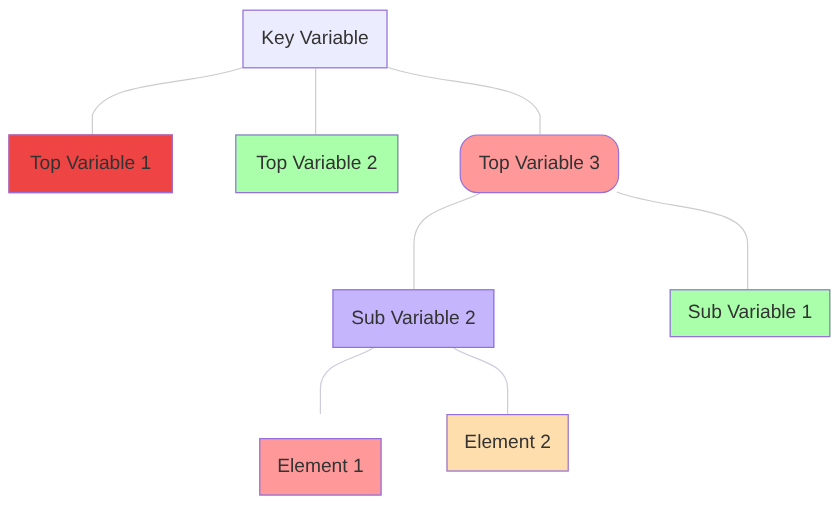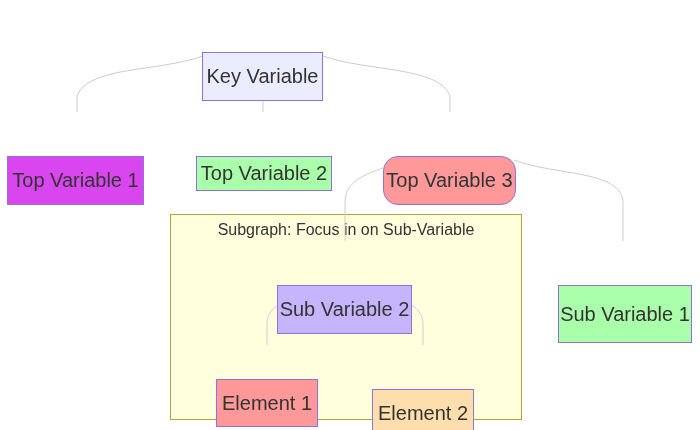--- a/index.html
+++ b/index.html
@@ -33,58 +33,54 @@
     pointer-events: none;
   }
   svg.edges path { fill: none; stroke-width: 1px; }
   .node {
     position: absolute;
     box-sizing: border-box;
     border: 1.5px solid #9370DB;
     display: flex;
     align-items: center;
     justify-content: center;
-    font-size: 20px;
+    font-size: 16px;
     color: #333333;
     z-index: 3;
     text-align: center;
-    margin-top: 44px;
   }
   .n-key  { left: 202px; top:   8px; width: 121px; height: 49px; }
   .n-top1 { left:   7px; top: 112px; width: 137px; height: 49px; }
-  .n-top2 { left: 196px; top: 112px; width: 136px; height: 35px; }
+  .n-top2 { left: 196px; top: 112px; width: 136px; height: 49px; }
   .n-top3 { left: 383px; top: 112px; width: 133px; height: 49px; border-radius: 15px; }
   .n-sub2 { left: 277px; top: 241px; width: 135px; height: 49px; }
-  .n-el1  { left: 216px; top: 335px; width: 102px; height: 48px; }
+  .n-el1  { left: 216px; top: 365px; width: 102px; height: 48px; }
   .n-el2  { left: 372px; top: 345px; width: 102px; height: 48px; text-align: right; }
-  .n-sub1 { left: 558px; top: 241px; width: 134px; height: 58px; }
+  .n-sub1 { left: 558px; top: 241px; width: 134px; height: 40px; }
 </style>
 </head>
 <body>
 
 <div id="canvas" style="background: rgb(255, 255, 255);">
 
-  <div class="subgraph" style="background: rgb(255, 255, 222); border-color: rgb(170, 170, 51);">
-    <div class="subgraph-title" style="color: rgb(51, 51, 51);">Subgraph: Focus in on Sub-Variable</div>
-  </div>
 
   <svg class="edges" width="700" height="430" viewBox="0 0 700 430" xmlns="http://www.w3.org/2000/svg">
     <path class="edge" d="M203,56 C158,72 88,66 77,96 L77,112" style="stroke: rgb(204, 204, 204);"></path>
     <path class="edge" d="M263,57 L263,112" style="stroke: rgb(204, 204, 204);"></path>
     <path class="edge" d="M323,56 C368,72 439,66 450,96 L450,112" style="stroke: rgb(204, 204, 204);"></path>
     <path class="edge" d="M400,161 C376,173 345,175 345,203 L345,241" style="stroke: rgb(204, 204, 204);"></path>
     <path class="edge" d="M514,160 C556,176 623,170 623,203 L623,241" style="stroke: rgb(204, 204, 204);"></path>
     <path class="edge sub" d="M311,290 C293,301 267,302 267,324 L267,345" style="stroke: rgb(204, 204, 221);"></path>
     <path class="edge sub" d="M378,290 C396,301 423,302 423,324 L423,345" style="stroke: rgb(204, 204, 221);"></path>
   </svg>
 
   <div class="node n-key" style="background: rgb(236, 236, 255); border-color: rgb(147, 112, 219); color: rgb(51, 51, 51);">
     <span>Key Variable</span>
   </div>
-  <div class="node n-top1" style="background: #d946ef; border-color: rgb(147, 112, 219); color: rgb(51, 51, 51);">
+  <div class="node n-top1" style="background: #ef4444; border-color: rgb(147, 112, 219); color: rgb(51, 51, 51);">
     <span>Top Variable 1</span>
   </div>
   <div class="node n-top2" style="background: rgb(170, 255, 170); border-color: rgb(147, 112, 219); color: rgb(51, 51, 51);">
     <span>Top Variable 2</span>
   </div>
   <div class="node n-top3" style="background: rgb(255, 153, 153); border-color: rgb(147, 112, 219); color: rgb(51, 51, 51);">
     <span>Top Variable 3</span>
   </div>
   <div class="node n-sub2" style="background: #c4b5fd; border-color: rgb(147, 112, 219); color: rgb(51, 51, 51);">
     <span>Sub Variable 2</span>

